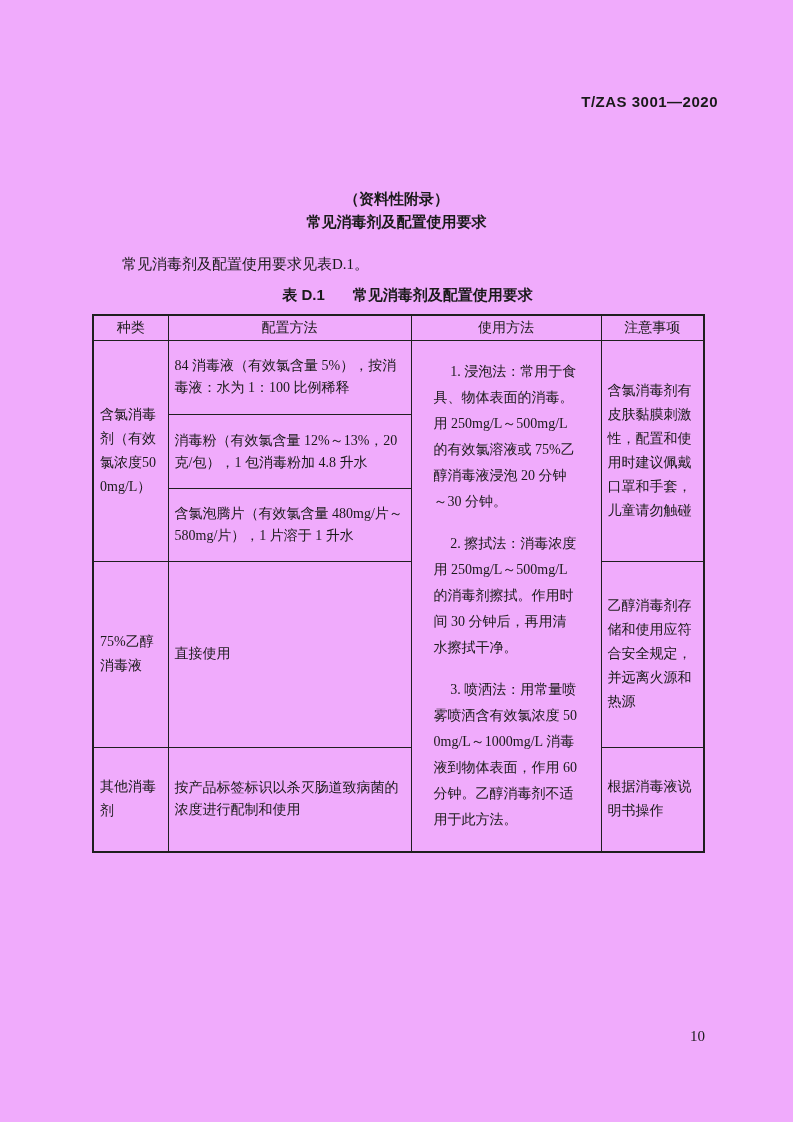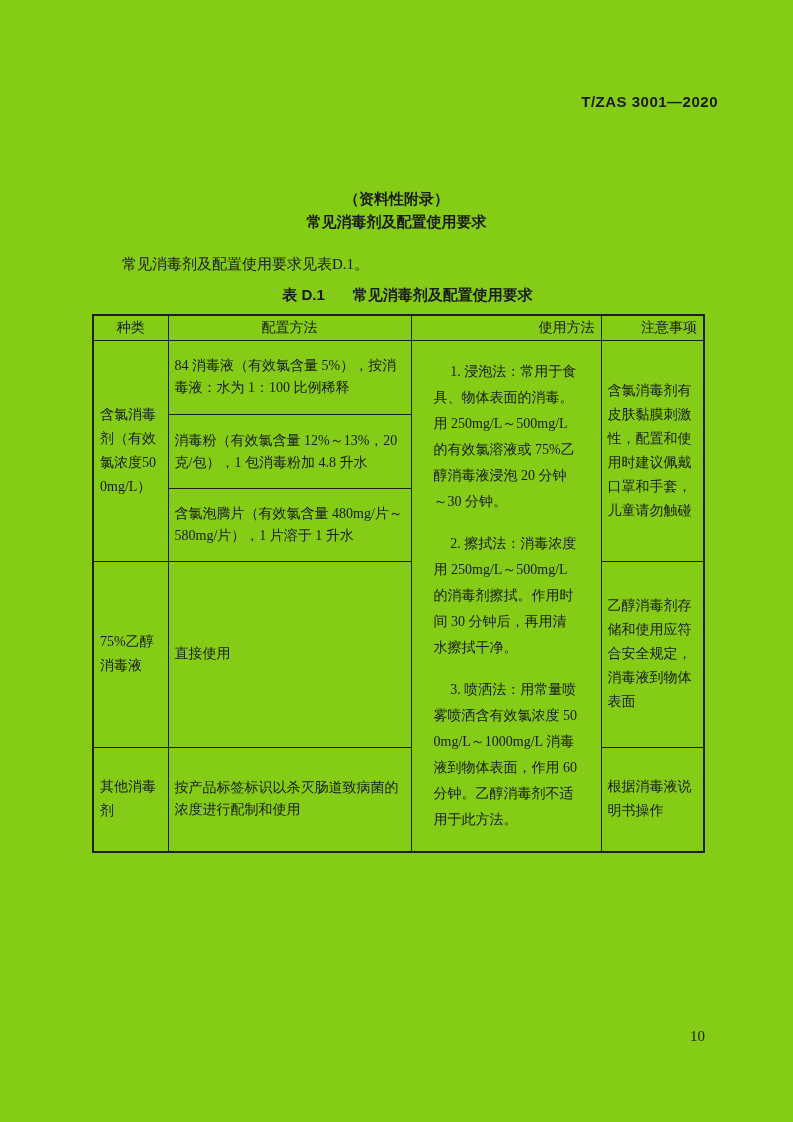--- a/index.html
+++ b/index.html
@@ -4,21 +4,21 @@
 <style>
   html, body {
     margin: 0;
     padding: 0;
     background: #ffffff;
   }
   .page {
     position: relative;
     width: 793px;
     height: 1122px;
-    background: #84cc16;
+    background: #f0abfc;
     overflow: hidden;
     font-family: "Liberation Serif", "DejaVu Serif", serif;
     color: #1a1a1a;
   }
   .doc-number {
     position: absolute;
     top: 93px;
     right: 75px;
     font-family: "Liberation Sans", "DejaVu Sans", sans-serif;
     font-weight: 700;
@@ -74,21 +74,21 @@
     vertical-align: middle;
     word-break: break-all;
     overflow: hidden;
   }
   .main-table { border: 2px solid #1f1f1f; }
   .col-kind  { width: 75px; }
   .col-prep  { width: 243px; }
   .col-usage { width: 190px; }
   .col-notes { width: 103px; }
   .th-center { text-align: center; }
-  .th-left   { text-align: right; }
+  .th-left   { text-align: center; }
   .cell-kind  { line-height: 24px; padding-left: 4px; padding-right: 3px; }
   .cell-prep  { line-height: 22px; }
   .cell-notes { line-height: 24px; }
   .cell-usage {
     vertical-align: top;
     line-height: 26px;
     padding-top: 6px;
   }
   .cell-usage p {
     margin: 16px;
@@ -155,21 +155,21 @@
       <tr class="row-sub2">
         <td class="cell-prep">消毒粉（有效氯含量 12%～13%，20 克/包），1 包消毒粉加 4.8 升水</td>
       </tr>
       <tr class="row-sub3">
         <td class="cell-prep">含氯泡腾片（有效氯含量 480mg/片～580mg/片），1 片溶于 1 升水</td>
       </tr>
 
       <tr class="row-alcohol">
         <td class="cell-kind">75%乙醇消毒液</td>
         <td class="cell-prep">直接使用</td>
-        <td class="cell-notes">乙醇消毒剂存储和使用应符合安全规定，消毒液到物体表面</td>
+        <td class="cell-notes">乙醇消毒剂存储和使用应符合安全规定，并远离火源和热源</td>
       </tr>
 
       <tr class="row-other">
         <td class="cell-kind">其他消毒剂</td>
         <td class="cell-prep">按产品标签标识以杀灭肠道致病菌的浓度进行配制和使用</td>
         <td class="cell-notes">根据消毒液说明书操作</td>
       </tr>
     </tbody>
   </table>
 

